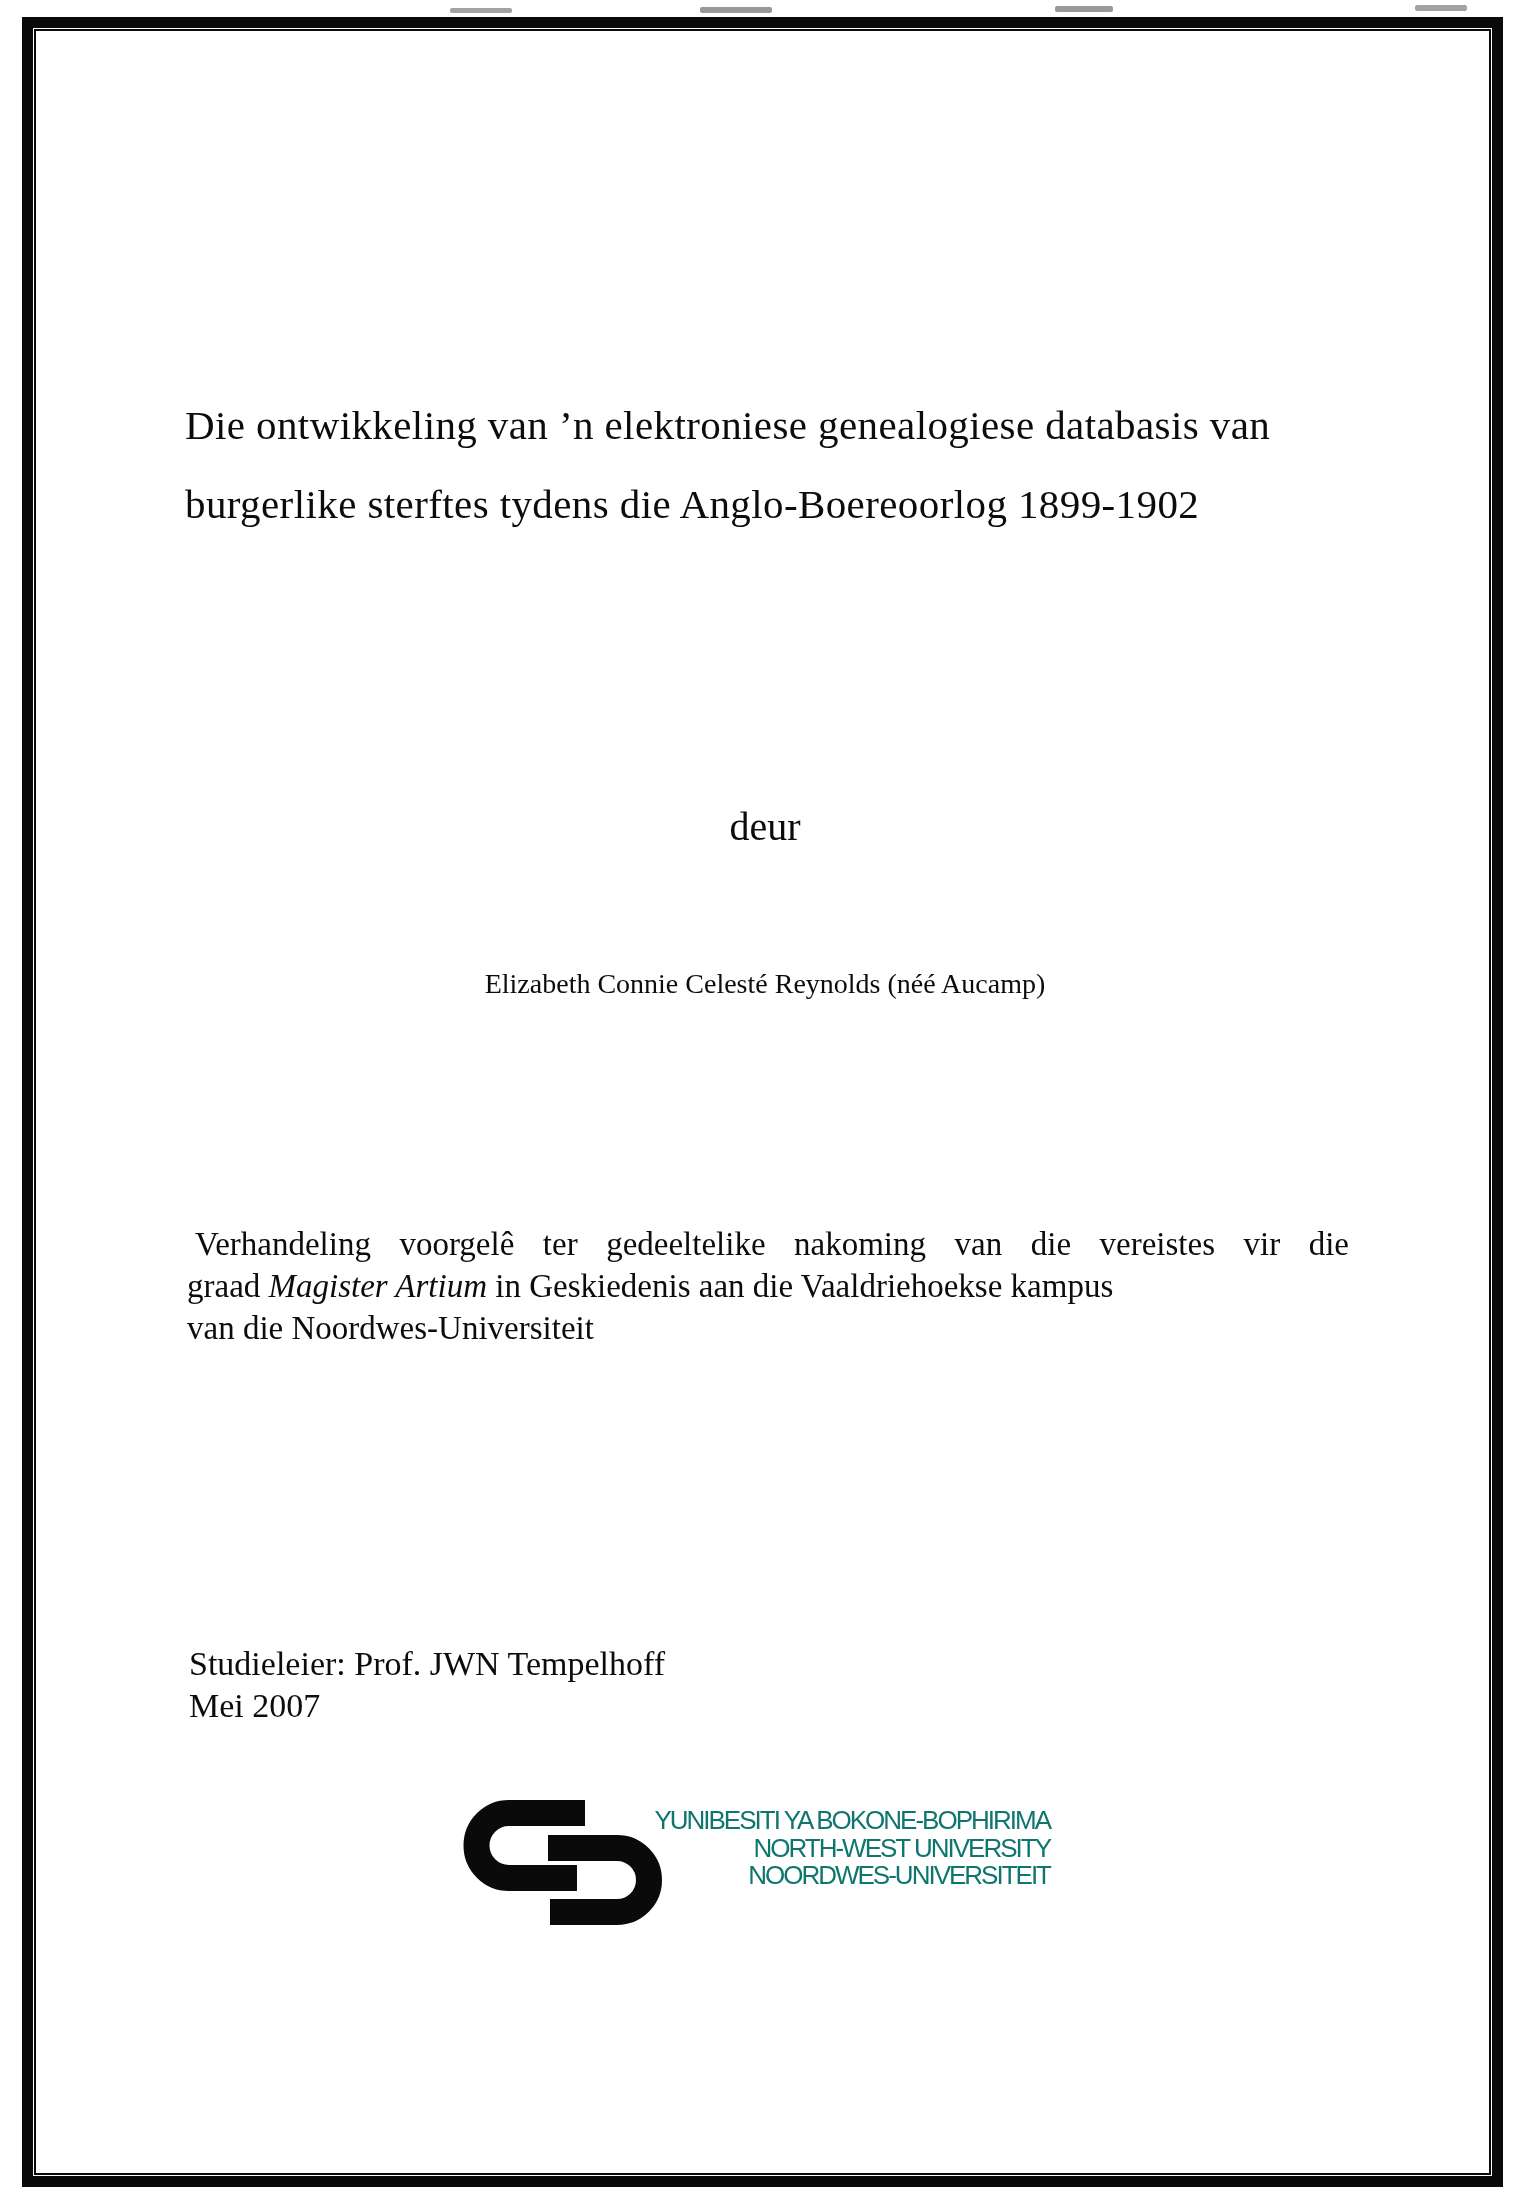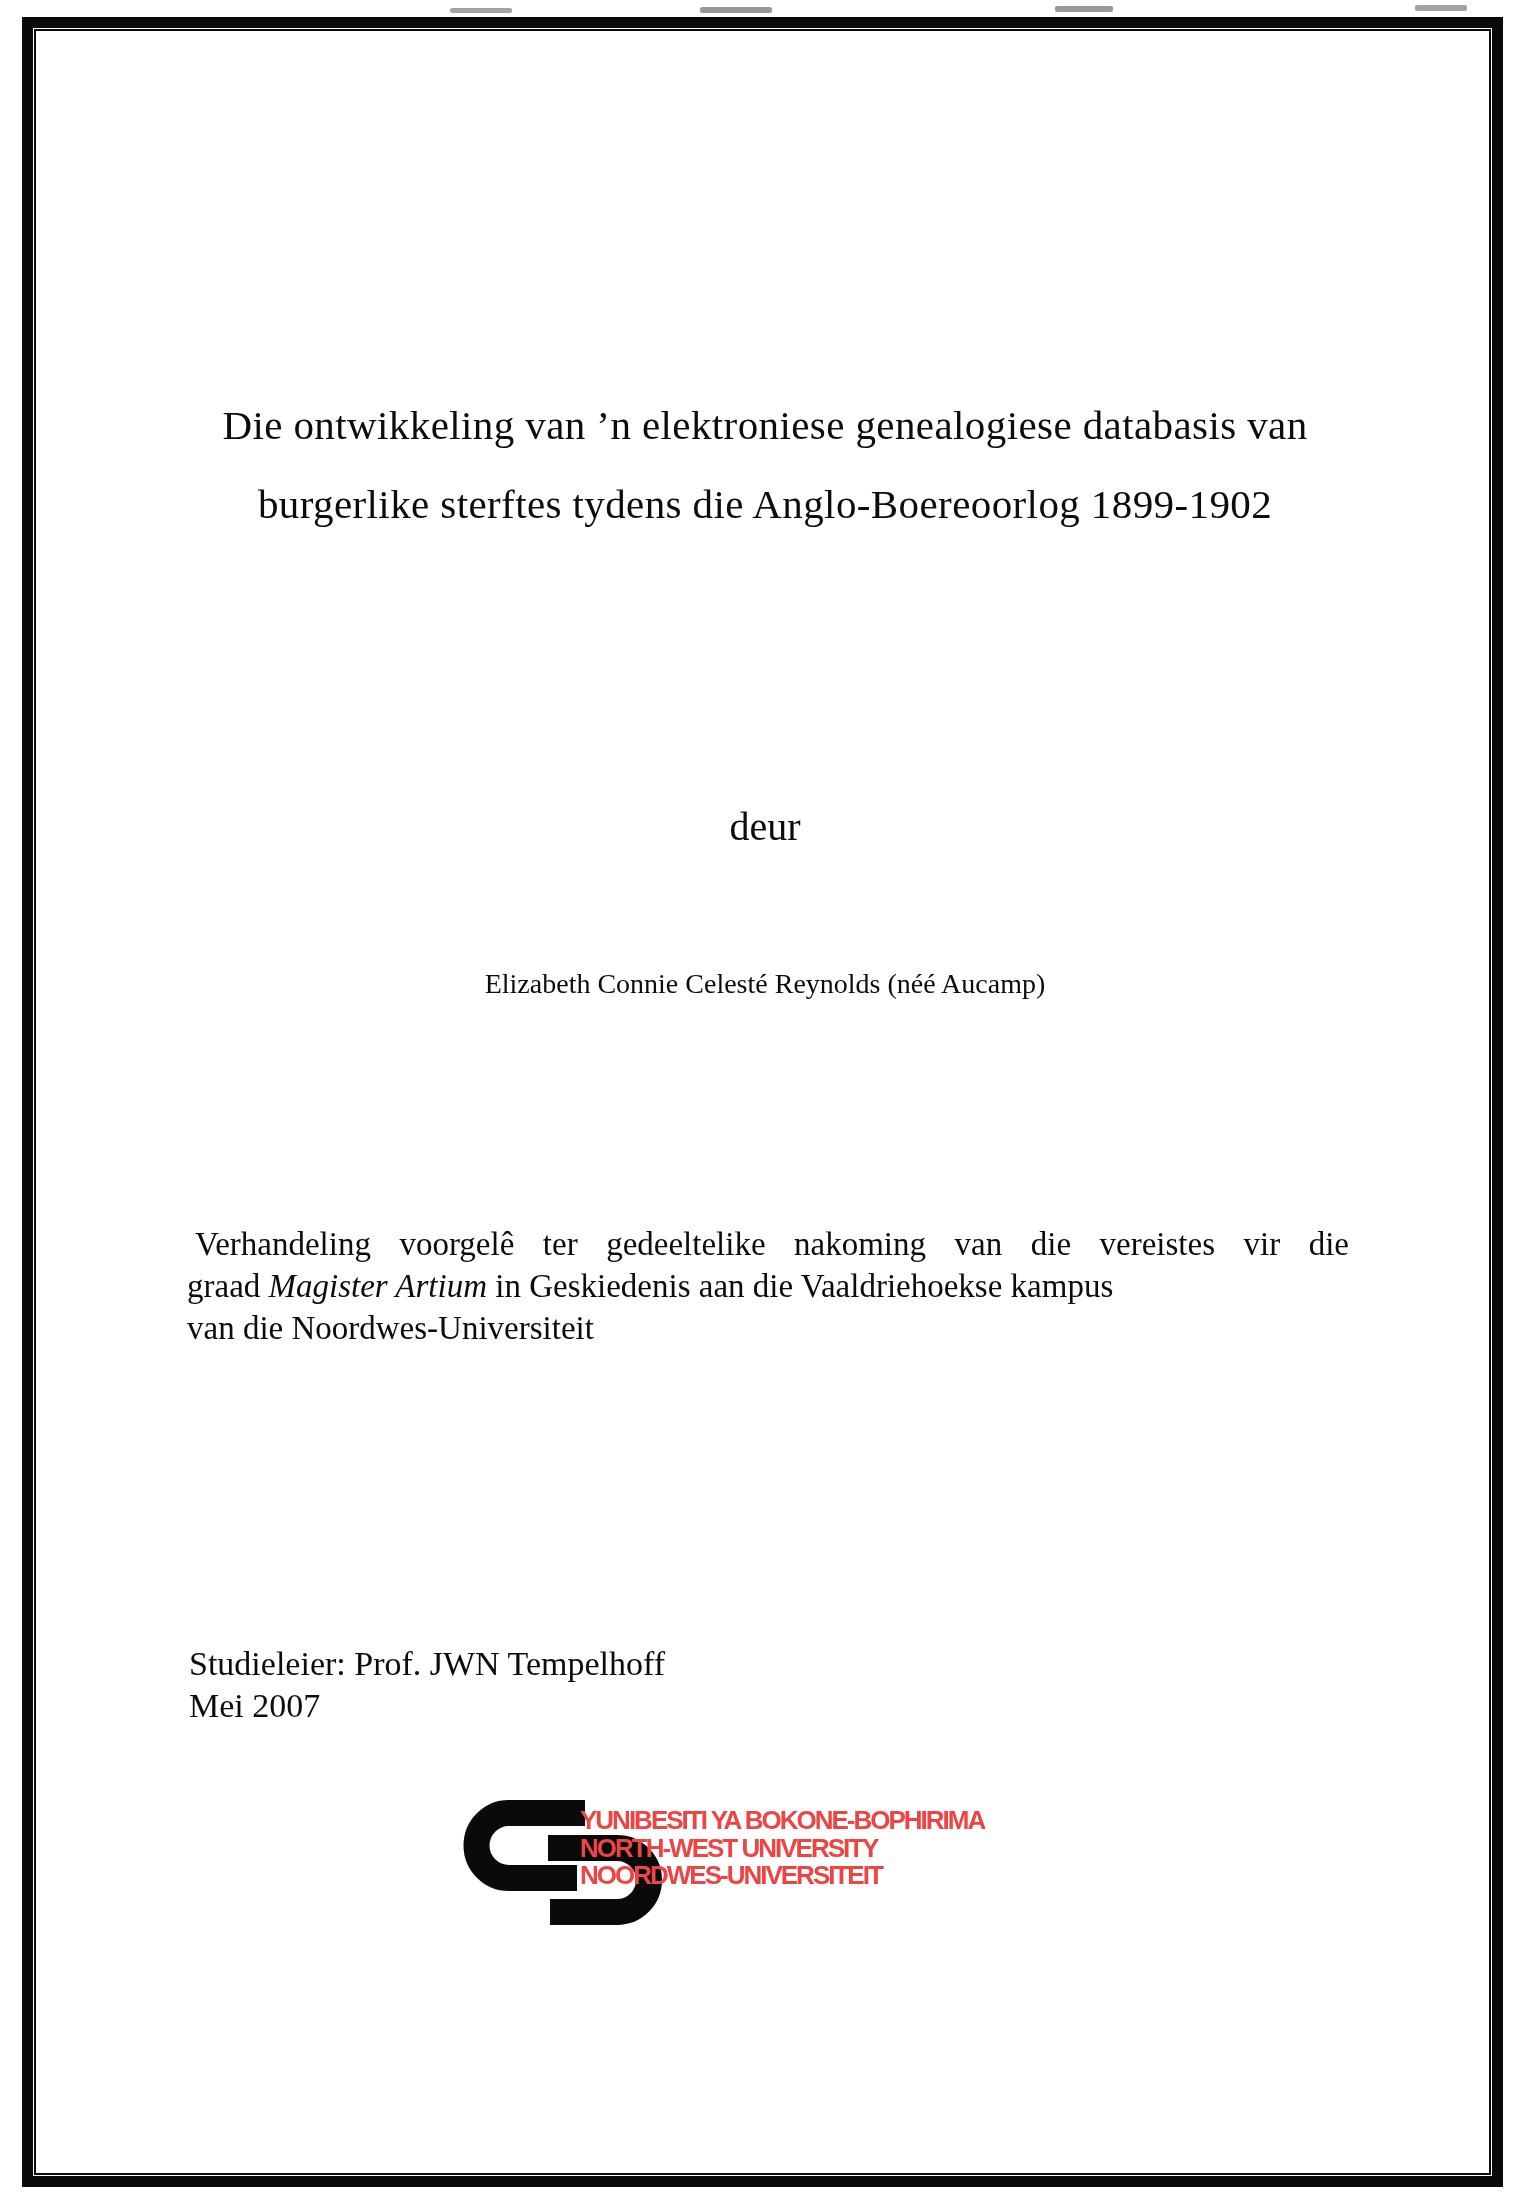--- a/index.html
+++ b/index.html
@@ -26,21 +26,21 @@
     inset: 1px;
     border: 2px solid #0a0a0a;
   }
 
   
   .smudge { position: absolute; background: #1a1a1a; border-radius: 2px; }
 
   .title {
     position: absolute;
     left: 185px; top: 386px; width: 1160px;
-    text-align: center;
+    text-align: left;
     font-size: 41px;
     line-height: 79px;
     letter-spacing: 0.4px;
     white-space: nowrap;
   }
 
   .byline {
     position: absolute;
     left: 185px; top: 807px; width: 1160px;
     text-align: center;
@@ -79,28 +79,28 @@
 
   .logo-mark {
     position: absolute;
     left: 463px; top: 1797px;
     width: 200px; height: 130px;
   }
 
   .logo-text {
     position: absolute;
     left: 580px; top: 1807px; width: 470px;
-    text-align: left;
+    text-align: right;
     font-family: "Liberation Sans", sans-serif;
-    font-weight: bold;
+    font-weight: normal;
     font-size: 26px;
     line-height: 27.5px;
     letter-spacing: -2px;
     white-space: nowrap;
-    color: #ef4444;
+    color: #0f766e;
   }
 </style>
 </head>
 <body>
 
 <div class="page">
 
   <div class="smudge" style="left:450px; top:8px; width:62px; height:5px; opacity:.4;"></div>
   <div class="smudge" style="left:700px; top:7px; width:72px; height:6px; opacity:.45;"></div>
   <div class="smudge" style="left:1055px; top:6px; width:58px; height:6px; opacity:.45;"></div>

